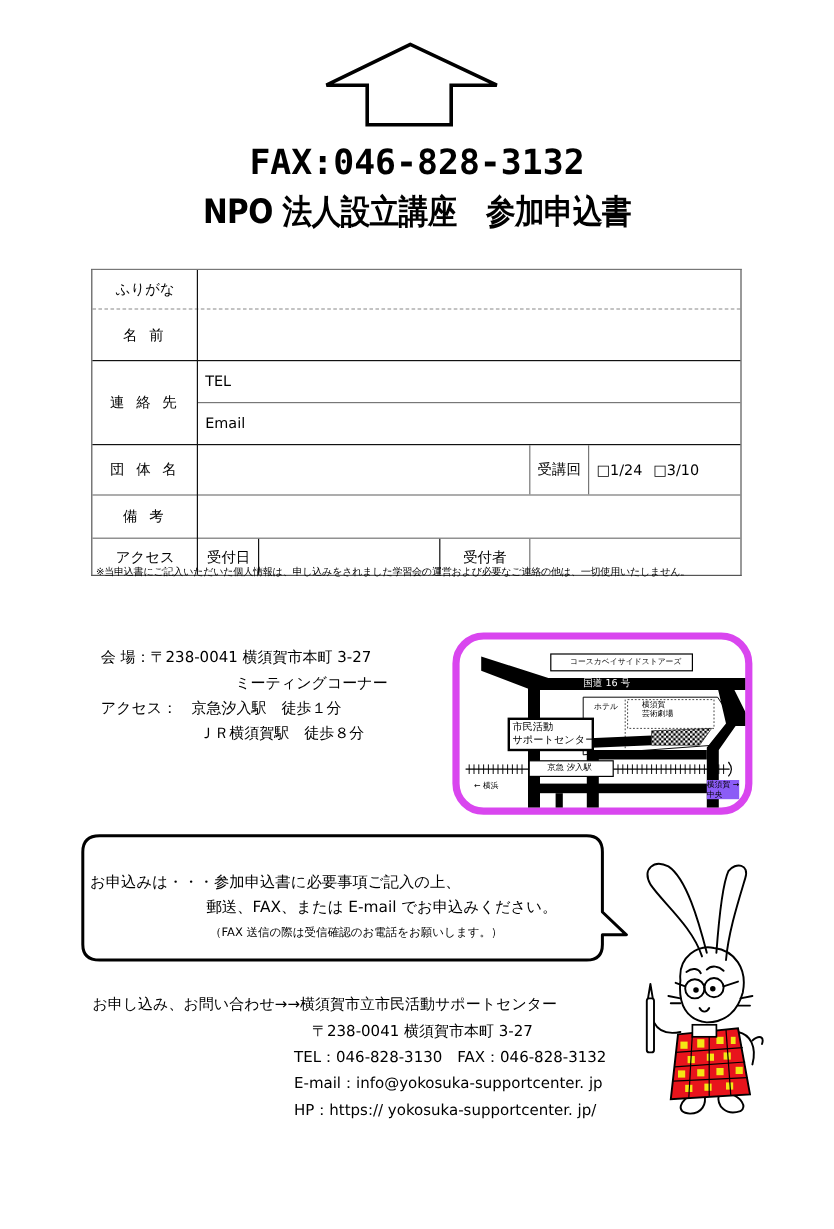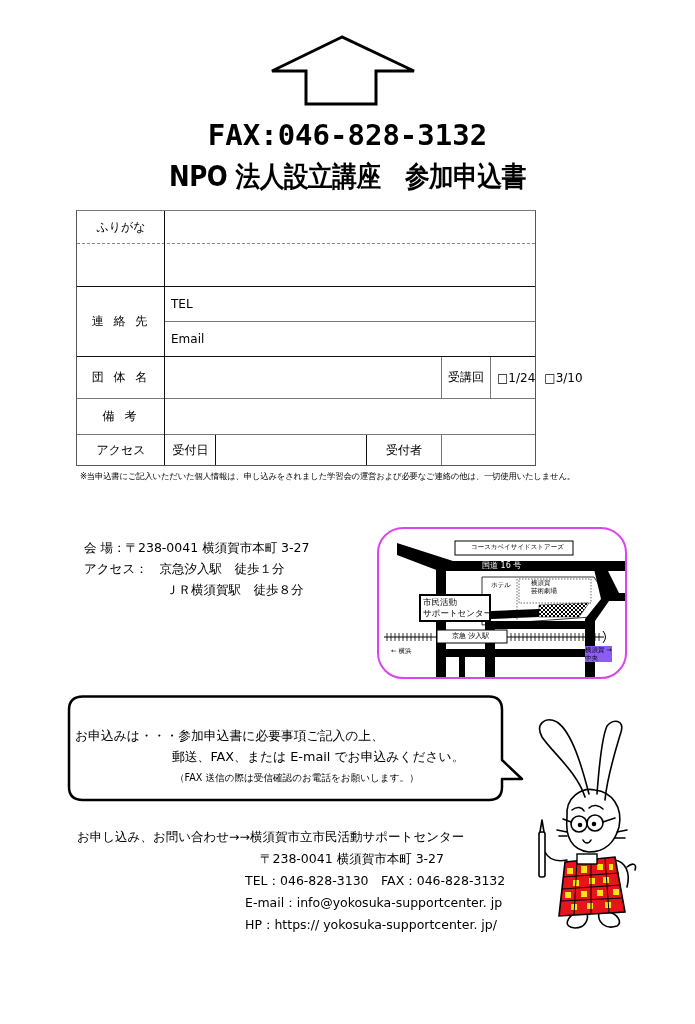--- a/index.html
+++ b/index.html
@@ -6,36 +6,36 @@
   html, body { width: 695px; height: 1024px; background: #ffffff; overflow: hidden; }
   body { position: relative; font-family: "DejaVu Sans", "Liberation Sans", sans-serif; color: #000; }
 
   .arrow { position: absolute; left: 268px; top: 33px; }
 
   .title-fax { position: absolute; left: 0; width: 695px; top: 118px; text-align: center;
     font-family: "DejaVu Sans Mono", "Liberation Mono", monospace; font-weight: bold; font-size: 29px; letter-spacing: 0px; }
   .title-main { position: absolute; left: 0; width: 695px; top: 158px; text-align: center;
     font-weight: bold; font-size: 28px; letter-spacing: -0.5px; transform: scaleX(0.88); }
 
-  .form { position: absolute; left: 76px; top: 210px; width: 460px; height: 256px; border: 1.5px solid #555; border-top-color:#777;text-decoration:underline; }
+  .form { position: absolute; left: 76px; top: 224px; width: 542px; height: 256px; border: 1.5px solid #555; border-top-color:#777;text-decoration:underline; }
   .form .cell { position: absolute; font-size: 12px; display: flex; align-items: center; }
   .form .label { justify-content: center; letter-spacing: 3px; }
   .form .hline { position: absolute; left: 0; right: 0; height: 0; border-top: 1.5px solid #111; }
   .form .hline.dashed { border-top: 1px dashed #888; }
   .form .hline.grey { border-top: 1.5px solid #777; }
   .form .vline { position: absolute; width: 0; border-left: 1.5px solid #111; }
   .form .vline.grey { border-left: 1.5px solid #777; }
   .small { font-size: 11px; letter-spacing: 0; }
 
   .privacy { position: absolute; left: 80px; top: 471px; font-size: 8.4px; white-space: nowrap; letter-spacing: -0.2px; }
 
   .venue { position: absolute; left: 84px; top: 537px; font-size: 12.5px; line-height: 21px; }
   .venue div { white-space: nowrap; }
 
-  .map { position: absolute; left: 377px; top: 527px; width: 250px; height: 152px; border: 2px solid #d946ef; border-radius: 26px; overflow: hidden; background: #fff; }
+  .map { position: absolute; left: 377px; top: 527px; width: 250px; height: 152px; border: 6px solid #d946ef; border-radius: 26px; overflow: hidden; background: #fff; }
 
   .bubble { position: absolute; left: 67px; top: 695px; }
   .bubble-text { position: absolute; left: 75px; top: 705px; font-size: 12.8px; line-height: 21px; margin-top: 20px; }
   .bubble-text .indent { padding-left: 97px; }
   .bubble-text .note { padding-left: 100px; font-size: 9.6px; margin-top: 0px; }
 
   .contact { position: absolute; left: 77px; top: 826px; font-size: 12.5px; line-height: 22px; }
   .contact div { white-space: nowrap; }
   .contact .i1 { padding-left: 183px; }
   .contact .i2 { padding-left: 168px; }
@@ -66,20 +66,21 @@
   <div class="vline grey" style="left:364px; top:146px; height:41px"></div>
   <div class="vline grey" style="left:413px; top:146px; height:41px"></div>
 
   <div class="vline" style="left:138px; top:224px; height:30px"></div>
   <div class="vline" style="left:289px; top:224px; height:30px"></div>
   <div class="vline grey" style="left:364px; top:224px; height:30px"></div>
 
   <div class="cell label small" style="left:0; top:0; width:88px; height:32px; letter-spacing:0">ふりがな</div>
   <div class="cell" style="left:89px; top:0; width:451px; height:32px"></div>
 
+  <div class="cell label" style="left:0; top:33px; width:88px; height:42px">名 前</div>
   <div class="cell" style="left:89px; top:33px; width:451px; height:42px"></div>
 
   <div class="cell label" style="left:0; top:76px; width:88px; height:69px">連 絡 先</div>
   <div class="cell small" style="left:94px; top:76px; width:445px; height:34px">
     <span>TEL</span>
   </div>
   <div class="cell small" style="left:94px; top:111px; width:445px; height:34px">
     <span>Email</span>
   </div>
 
@@ -98,20 +99,21 @@
   <div class="cell label small" style="left:89px; top:224px; width:49px; height:30px; letter-spacing:0">受付日</div>
   <div class="cell" style="left:140px; top:224px; width:149px; height:30px"></div>
   <div class="cell label small" style="left:290px; top:224px; width:74px; height:30px; letter-spacing:0">受付者</div>
   <div class="cell" style="left:366px; top:224px; width:174px; height:30px"></div>
 </div>
 
 <div class="privacy">※当申込書にご記入いただいた個人情報は、申し込みをされました学習会の運営および必要なご連絡の他は、一切使用いたしません。</div>
 
 <div class="venue">
   <div>会 場：〒238-0041 横須賀市本町 3-27</div>
+  <div style="padding-left:112px">ミーティングコーナー</div>
   <div><span>アクセス：</span>&nbsp;&nbsp;&nbsp;<span>京急汐入駅　徒歩１分</span></div>
   <div style="padding-left:82px">ＪＲ横須賀駅　徒歩８分</div>
 </div>
 
 <div class="map">
   <svg width="250" height="152" viewBox="0 0 250 152">
     <defs>
       <pattern id="chk" width="4" height="4" patternUnits="userSpaceOnUse">
         <rect width="4" height="4" fill="#fff"></rect>
         <rect width="2" height="2" fill="#000"></rect>

